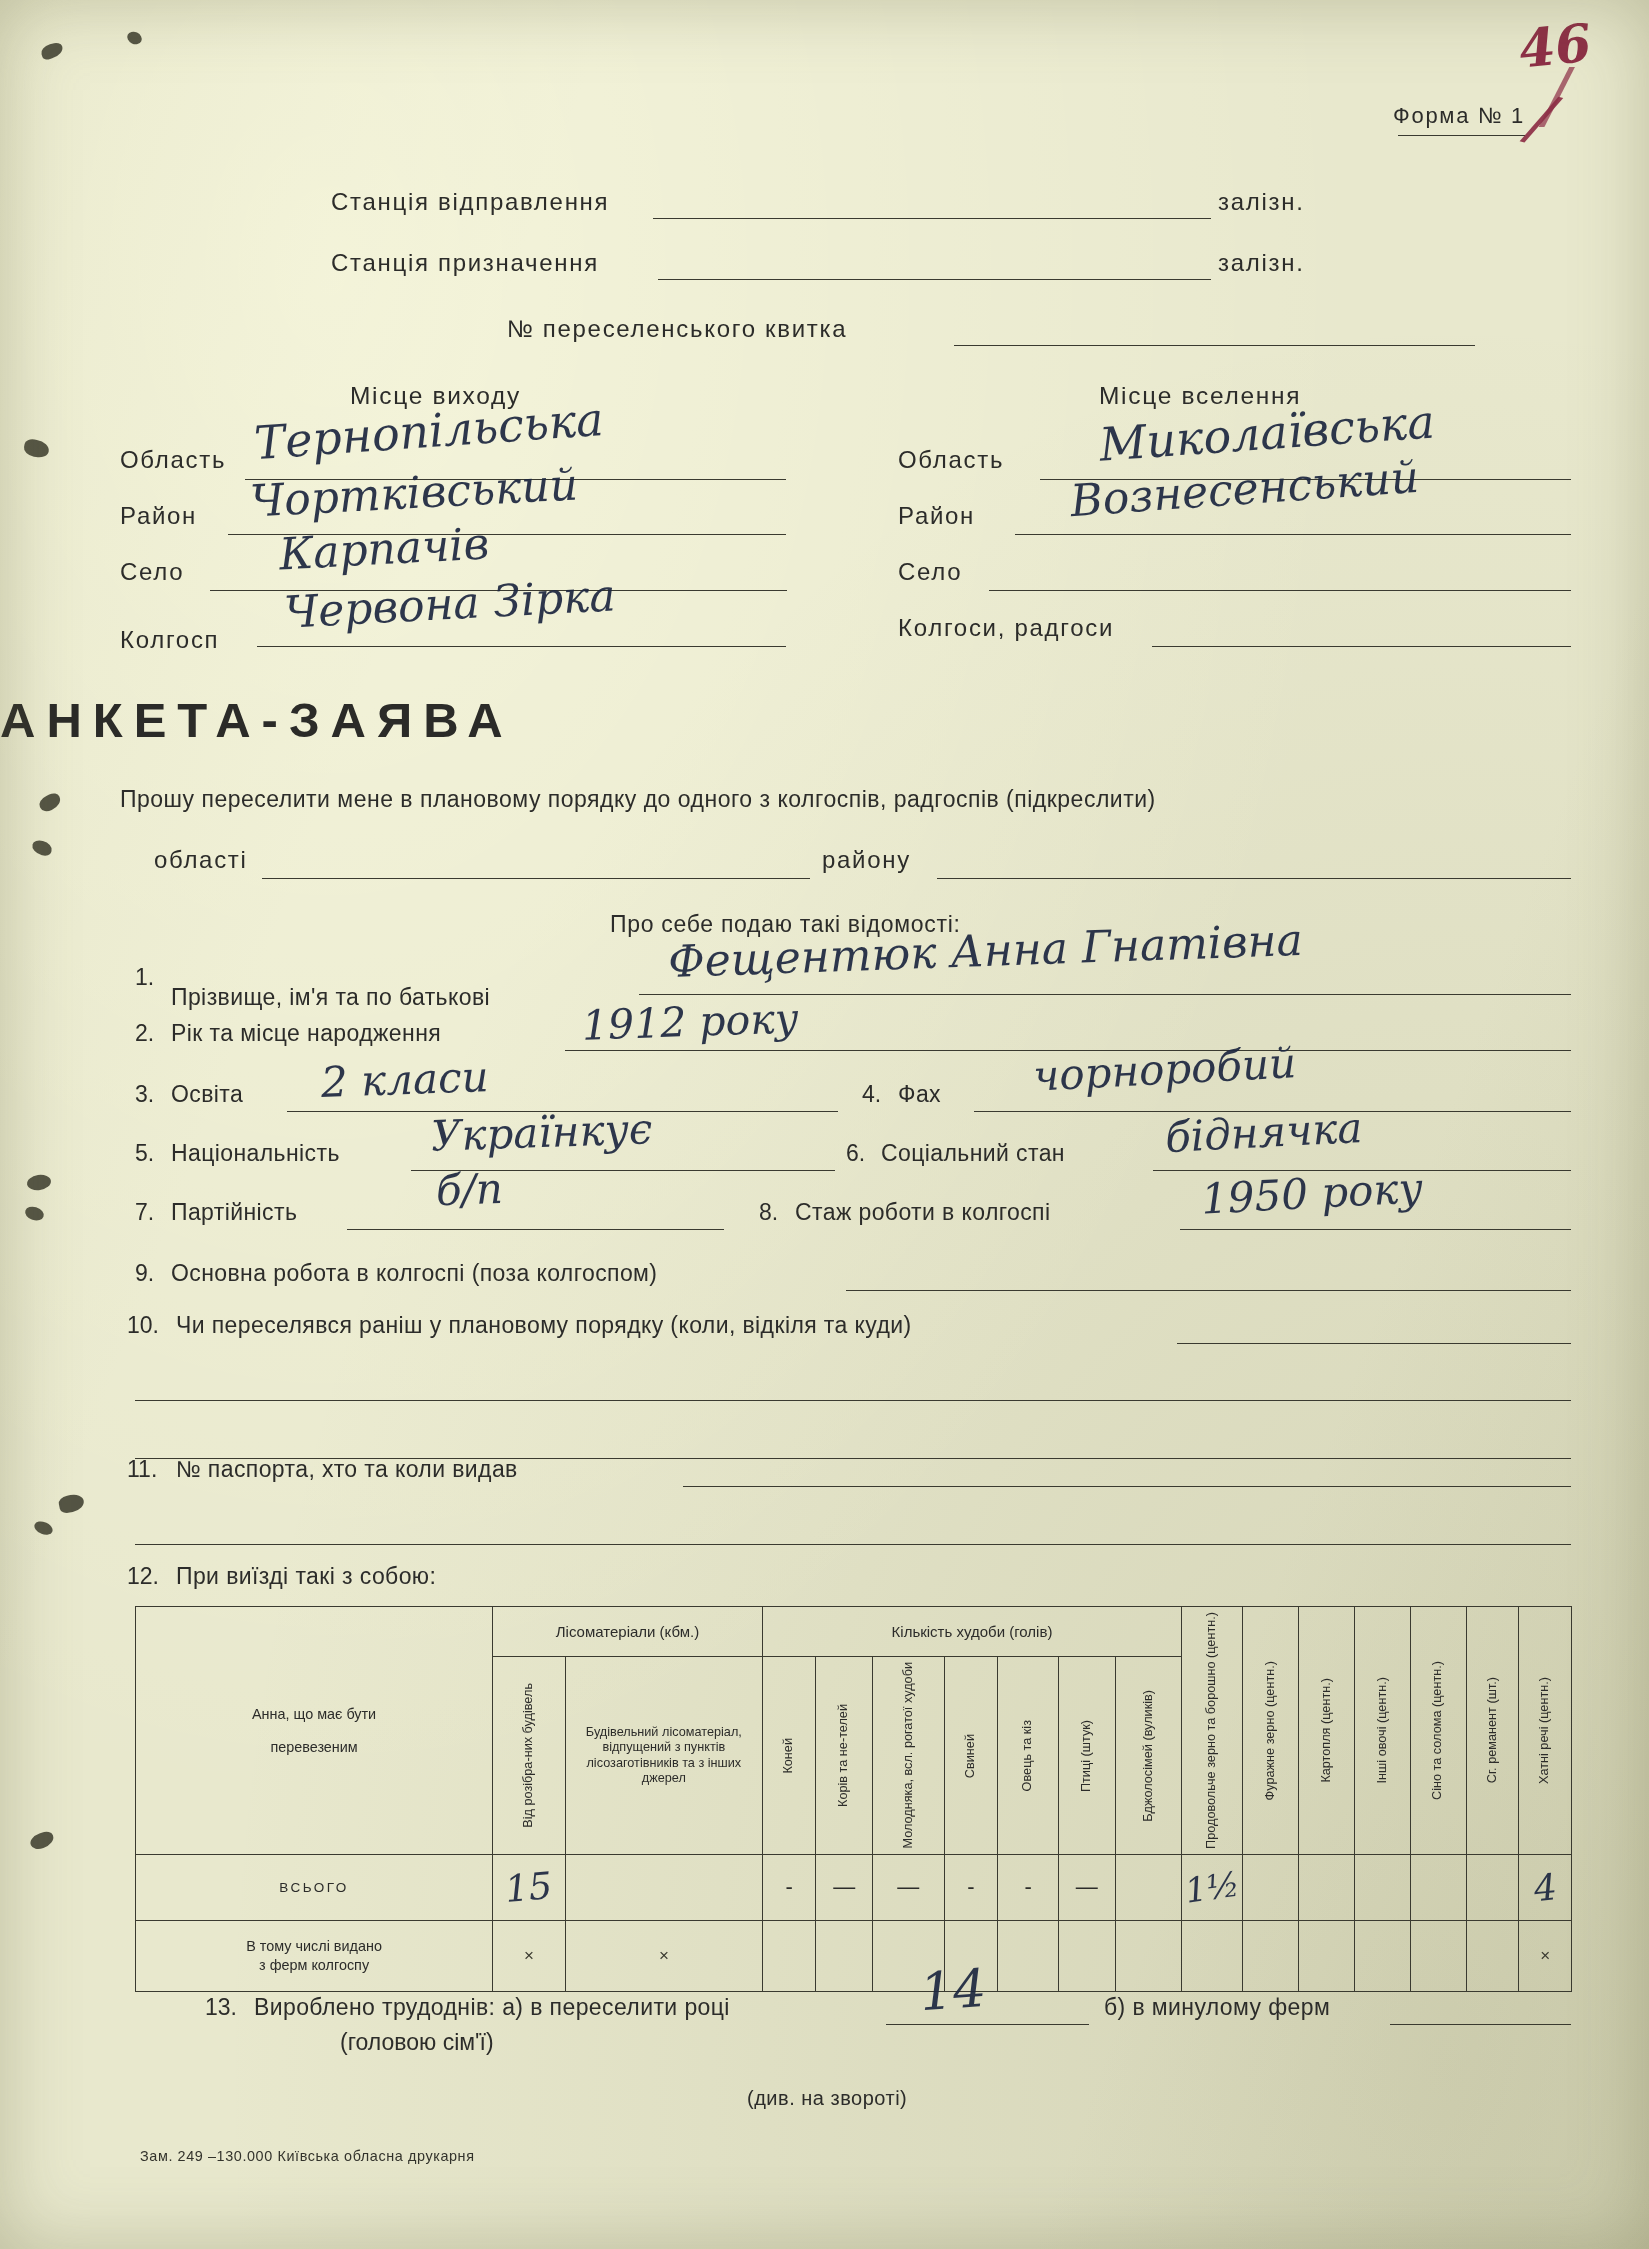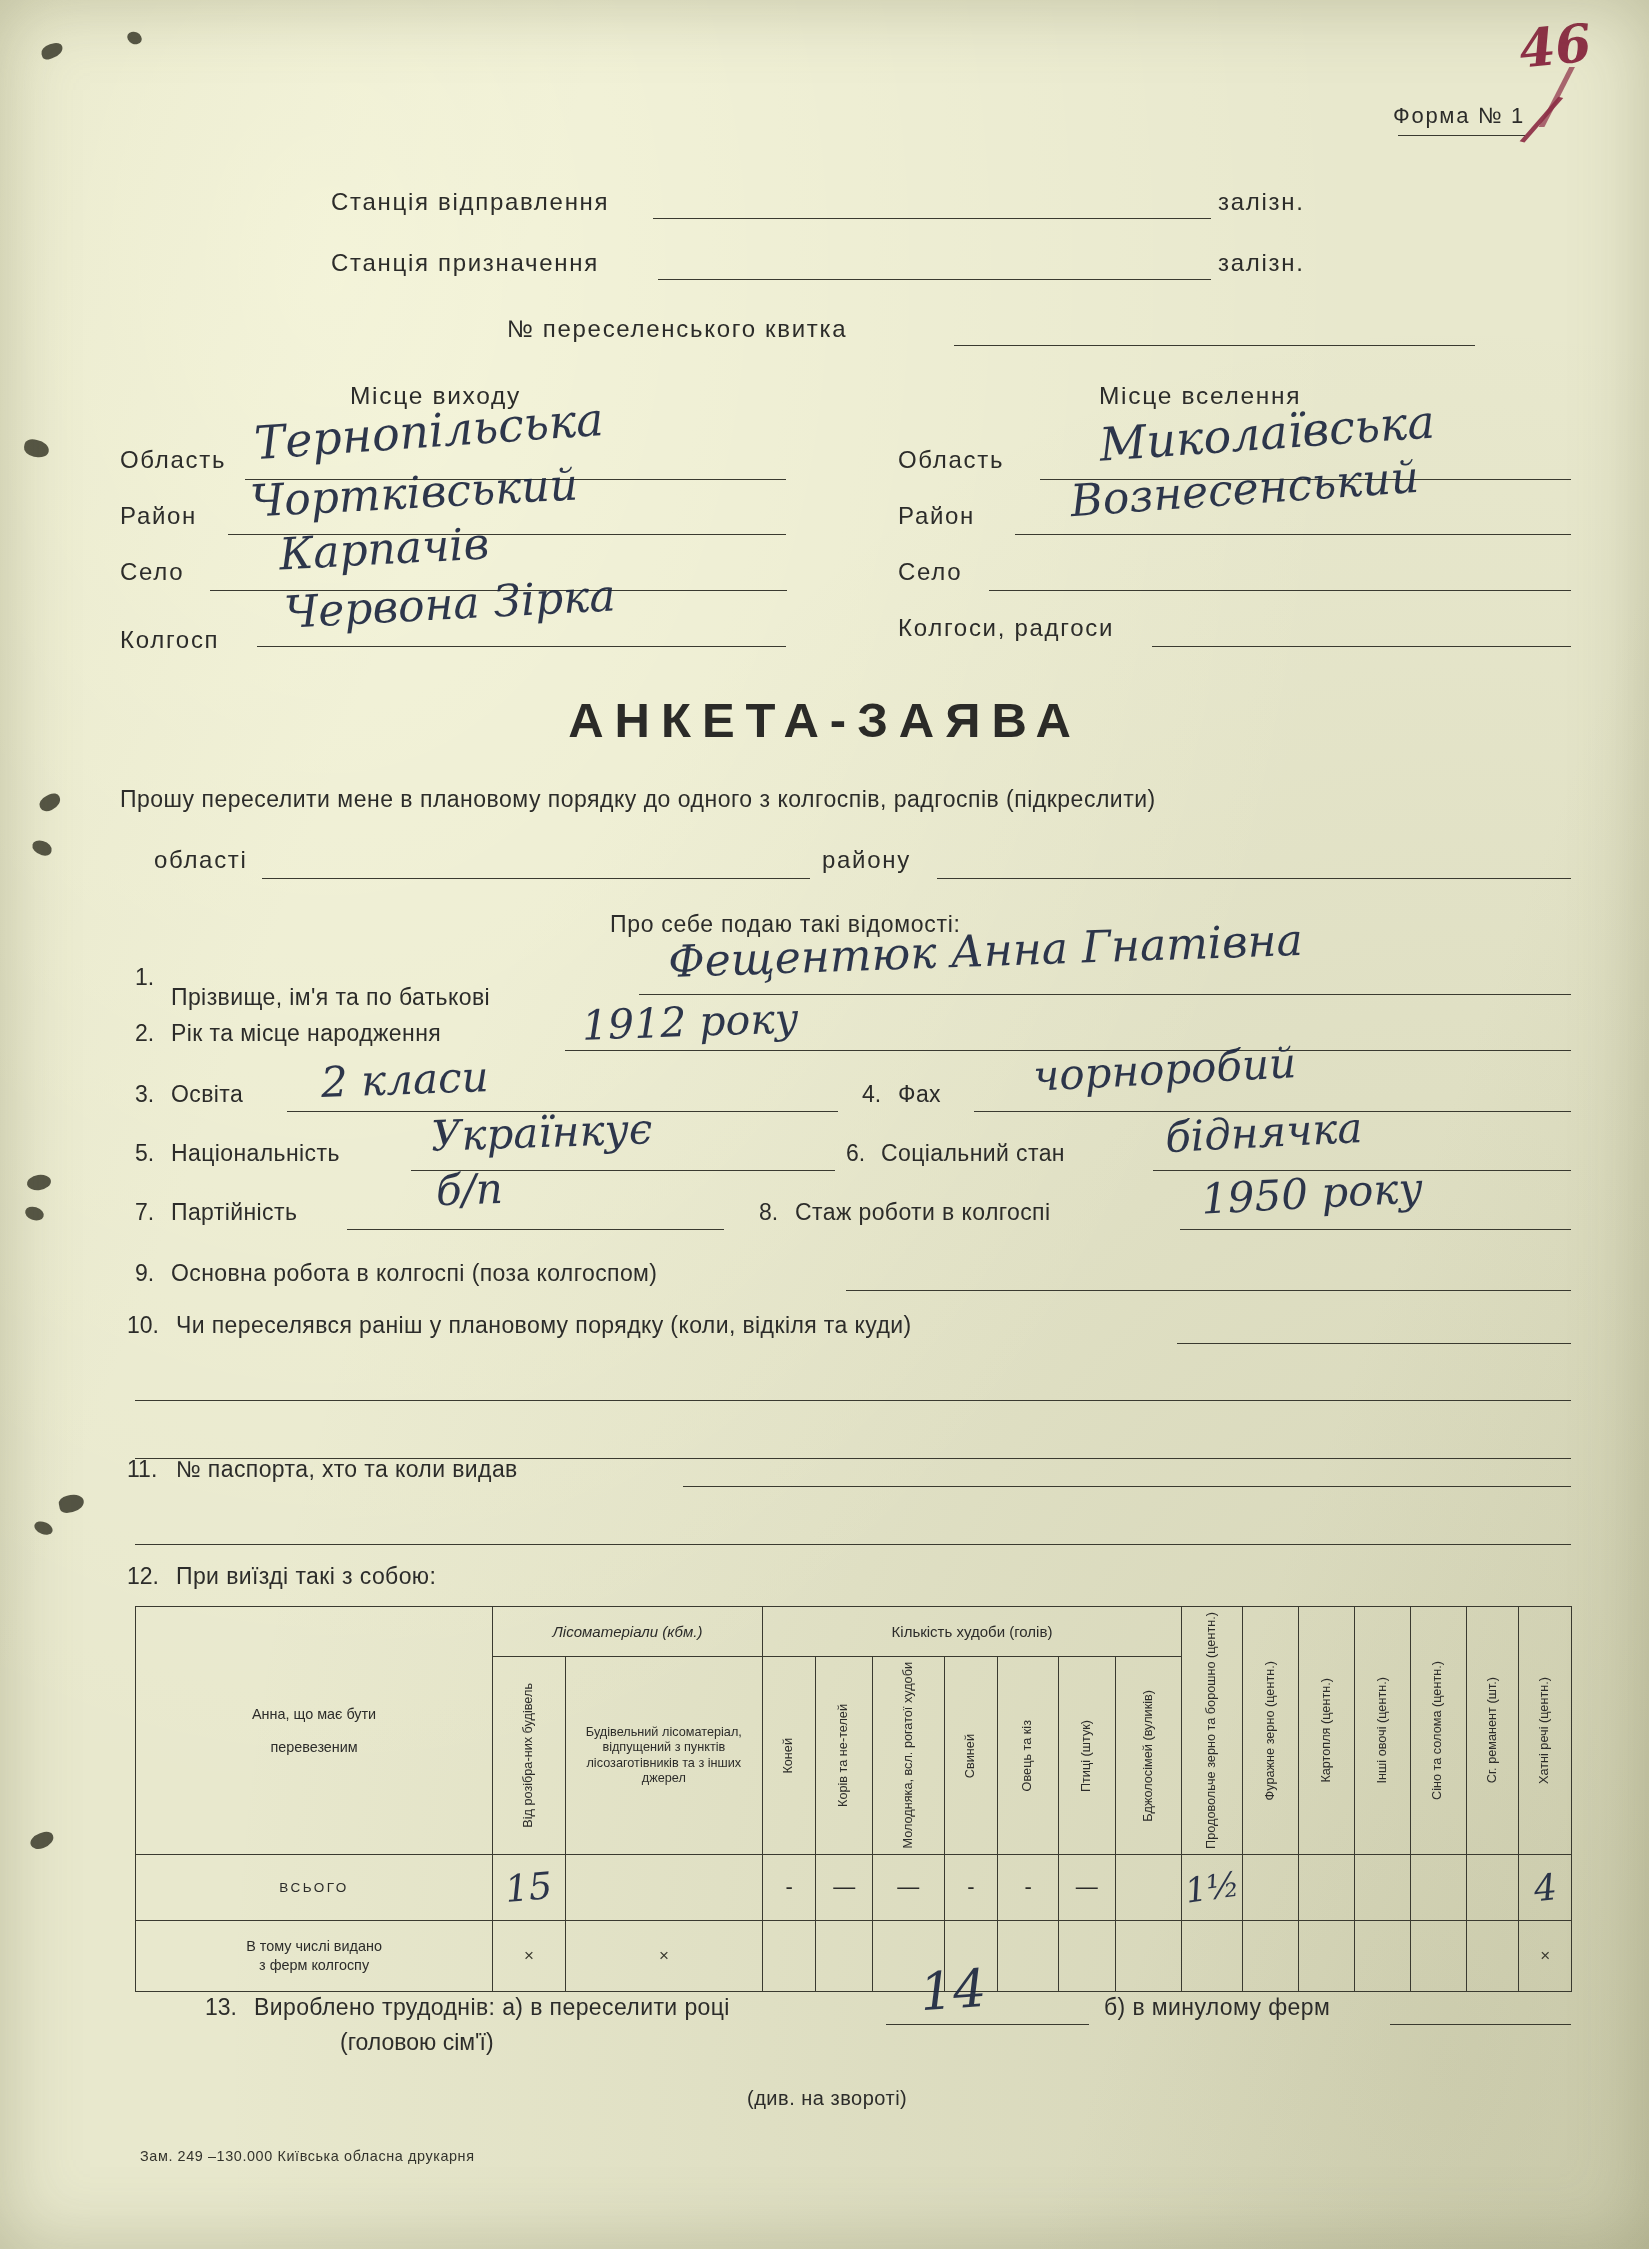--- a/index.html
+++ b/index.html
@@ -65,21 +65,20 @@
     opacity: 0.92;
   }
   .hand-dark {
     color: #1d2740;
   }
 
   #title {
     position: absolute;
     left: 0;
     right: 0;
-    text-align: center;
     font-size: 49px;
     letter-spacing: 11px;
     font-weight: bold;
     color: #2b2b28;
     font-family: "Liberation Sans", sans-serif;
   }
 
   
   table.goods {
     position: absolute;
@@ -274,21 +273,21 @@
   <table class="goods" style="left:135px; top:1606px; width:1437px;">
     <tbody>
       <tr>
         <td rowspan="2" style="width:338px;">
           <div class="cellmid">
             <div>Анна, що має бути</div>
             <div style="height:15px;"></div>
             <div>перевезеним</div>
           </div>
         </td>
-        <td colspan="2" class="grouphead" style="width:254px;font-style:italic;">Лісоматеріали (кбм.)</td>
+        <td colspan="2" class="grouphead" style="width:254px;">Лісоматеріали (кбм.)</td>
         <td colspan="7" class="grouphead" style="width:397px;">Кількість худоби (голів)</td>
         <td rowspan="2" style="width:57px;">
             <div class="vert">Продовольче зерно та борошно (центн.)</div>
           </td>
         <td rowspan="2" style="width:52px;">
             <div class="vert">Фуражне зерно (центн.)</div>
           </td>
         <td rowspan="2" style="width:52px;">
             <div class="vert">Картопля (центн.)</div>
           </td>

